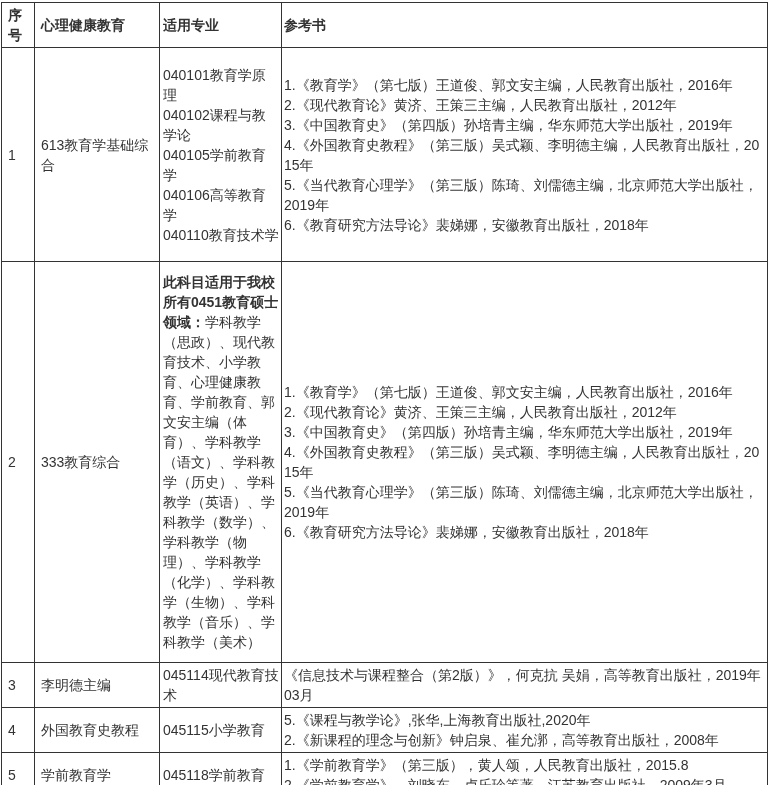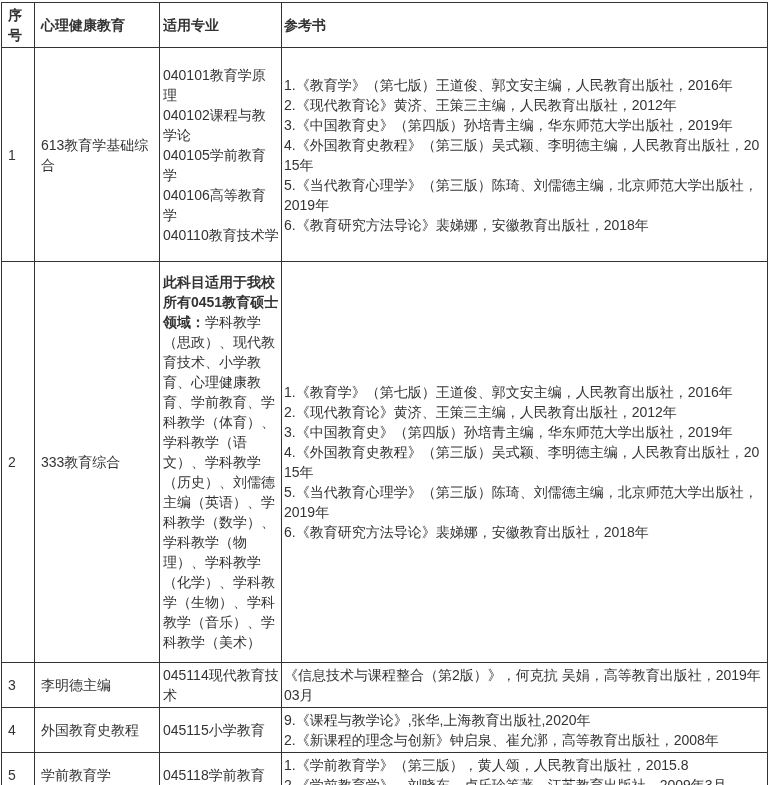--- a/index.html
+++ b/index.html
@@ -76,21 +76,21 @@
           <span class="book-entry">2.《现代教育论》黄济、王策三主编，人民教育出版社，2012年</span>
           <span class="book-entry">3.《中国教育史》（第四版）孙培青主编，华东师范大学出版社，2019年</span>
           <span class="book-entry">4.《外国教育史教程》（第三版）吴式颖、李明德主编，人民教育出版社，2015年</span>
           <span class="book-entry">5.《当代教育心理学》（第三版）陈琦、刘儒德主编，北京师范大学出版社，2019年</span>
           <span class="book-entry">6.《教育研究方法导论》裴娣娜，安徽教育出版社，2018年</span>
         </td>
       </tr>
       <tr class="r2">
         <td class="cell-no">2</td>
         <td class="cell-subject">333教育综合</td>
-        <td class="cell-majors"><span class="bold">此科目适用于我校所有0451教育硕士领域：</span><span>学科教学（思政）、现代教育技术、小学教育、心理健康教育、学前教育、学科教学（体育）、学科教学（语文）、学科教学（历史）、刘儒德主编（英语）、学科教学（数学）、学科教学（物理）、学科教学（化学）、学科教学（生物）、学科教学（音乐）、学科教学（美术）</span></td>
+        <td class="cell-majors"><span class="bold">此科目适用于我校所有0451教育硕士领域：</span><span>学科教学（思政）、现代教育技术、小学教育、心理健康教育、学前教育、郭文安主编（体育）、学科教学（语文）、学科教学（历史）、学科教学（英语）、学科教学（数学）、学科教学（物理）、学科教学（化学）、学科教学（生物）、学科教学（音乐）、学科教学（美术）</span></td>
         <td class="cell-books">
           <span class="book-entry">1.《教育学》（第七版）王道俊、郭文安主编，人民教育出版社，2016年</span>
           <span class="book-entry">2.《现代教育论》黄济、王策三主编，人民教育出版社，2012年</span>
           <span class="book-entry">3.《中国教育史》（第四版）孙培青主编，华东师范大学出版社，2019年</span>
           <span class="book-entry">4.《外国教育史教程》（第三版）吴式颖、李明德主编，人民教育出版社，2015年</span>
           <span class="book-entry">5.《当代教育心理学》（第三版）陈琦、刘儒德主编，北京师范大学出版社，2019年</span>
           <span class="book-entry">6.《教育研究方法导论》裴娣娜，安徽教育出版社，2018年</span>
         </td>
       </tr>
       <tr class="r3">
@@ -103,21 +103,21 @@
           <span class="book-entry">《信息技术与课程整合（第2版）》，何克抗 吴娟，高等教育出版社，2019年03月</span>
         </td>
       </tr>
       <tr class="r4">
         <td class="cell-no">4</td>
         <td class="cell-subject">外国教育史教程</td>
         <td class="cell-majors">
           <span class="major-entry">045115小学教育</span>
         </td>
         <td class="cell-books">
-          <span class="book-entry">9.《课程与教学论》,张华,上海教育出版社,2020年</span>
+          <span class="book-entry">5.《课程与教学论》,张华,上海教育出版社,2020年</span>
           <span class="book-entry">2.《新课程的理念与创新》钟启泉、崔允漷，高等教育出版社，2008年</span>
         </td>
       </tr>
       <tr class="r5">
         <td class="cell-no">5</td>
         <td class="cell-subject">学前教育学</td>
         <td class="cell-majors">
           <span class="major-entry">045118学前教育</span>
         </td>
         <td class="cell-books">

